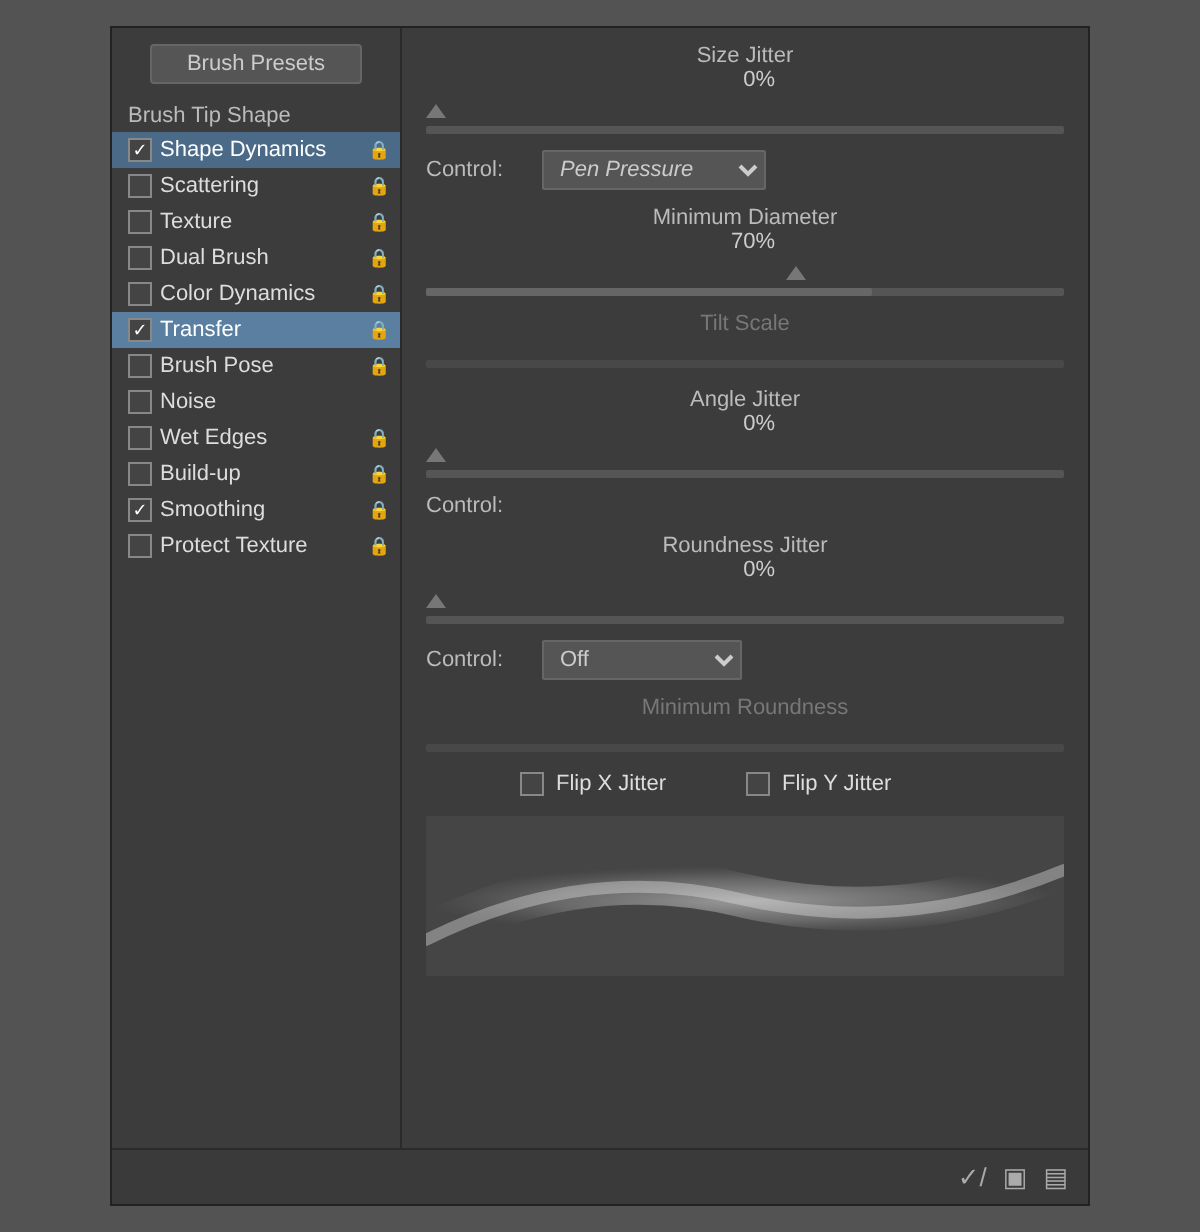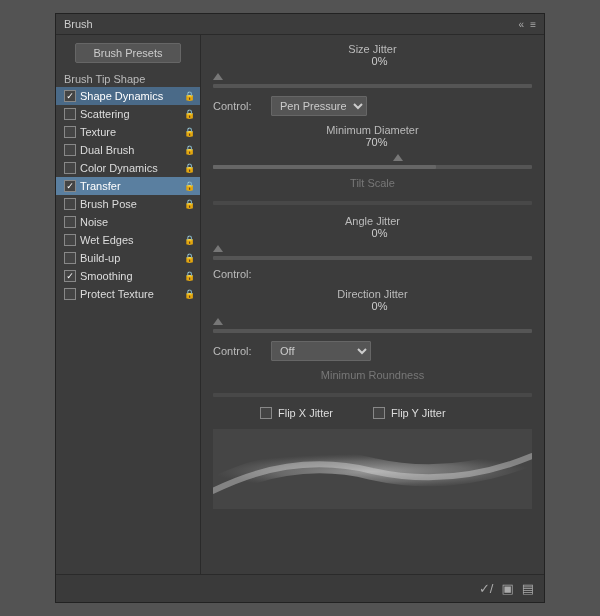--- a/index.html
+++ b/index.html
@@ -168,21 +168,22 @@
       border: 1px solid #666;
       font-size: 11px;
       padding: 2px 4px;
       cursor: pointer;
       border-radius: 1px;
     }
     select.small {
       width: 100px;
     }
     select.medium {
-      width: 96px;
+      width: 112px;
+      font-style: italic;
     }
     select.large {
       width: 130px;
     }
     select.highlighted {
       background: #4a6a8a;
       border-color: #5a7a9a;
     }
     .bottom-toolbar {
       position: absolute;
@@ -229,27 +230,20 @@
       gap: 40px;
       margin-bottom: 6px;
       padding-left: 47px;
     }
   </style>
 </head>
 <body>
 
 <div class="panel">
 
-  <div class="panel-title-bar">
-    <span class="panel-title">Brush</span>
-    <div class="panel-icons">
-      <span class="panel-icon">«</span>
-      <span class="panel-icon">≡</span>
-    </div>
-  </div>
 
   <div class="panel-body">
 
     <div class="sidebar">
       <button class="brush-presets-btn">Brush Presets</button>
       <div class="sidebar-section-header">Brush Tip Shape</div>
 
       <div class="sidebar-item selected">
         <div class="sidebar-item-left">
           <div class="checkbox checked">✓</div>
@@ -387,21 +381,21 @@
         <span class="control-value">0%</span>
       </div>
       <div class="triangle-indicator"></div>
       <div style="height: 4px; background: #555; border-radius:1px; margin-bottom:8px;"></div>
 
       <div class="control-row-with-select">
         <span class="select-label">Control:</span>
       </div>
 
       <div class="control-row">
-        <span class="control-label">Direction Jitter</span>
+        <span class="control-label">Roundness Jitter</span>
         <span class="control-value">0%</span>
       </div>
       <div class="triangle-indicator"></div>
       <div style="height: 4px; background: #555; border-radius:1px; margin-bottom:8px;"></div>
 
       <div class="control-row-with-select">
         <span class="select-label">Control:</span>
         <select class="small">
           <option>Off</option>
           <option>Fade</option>

